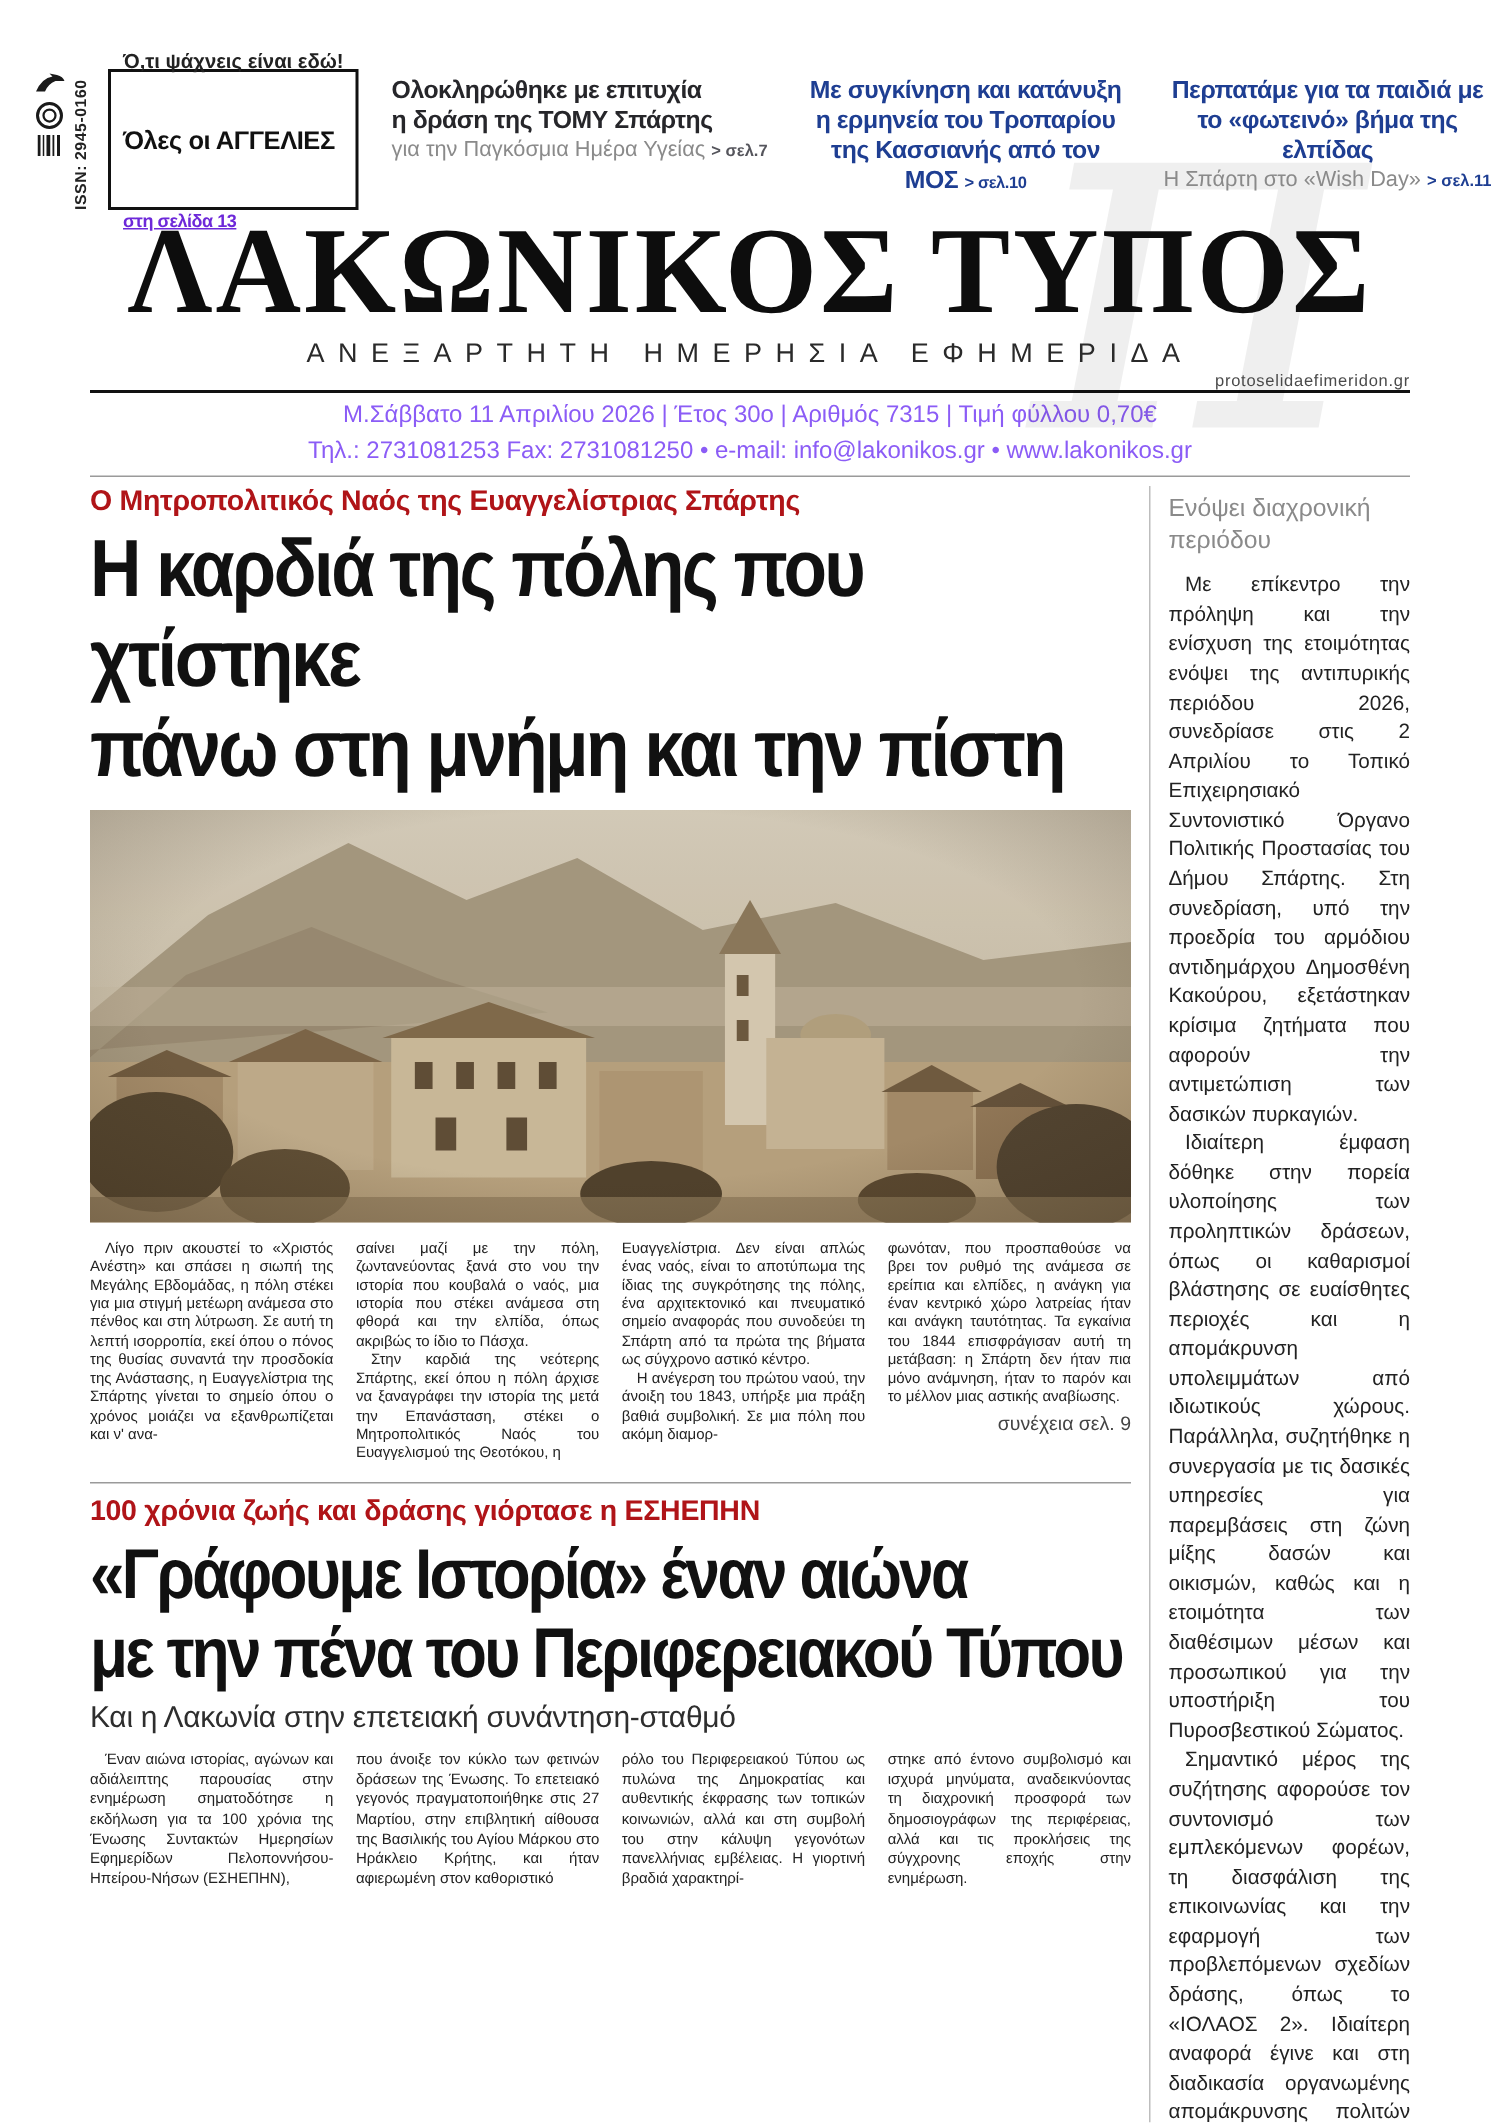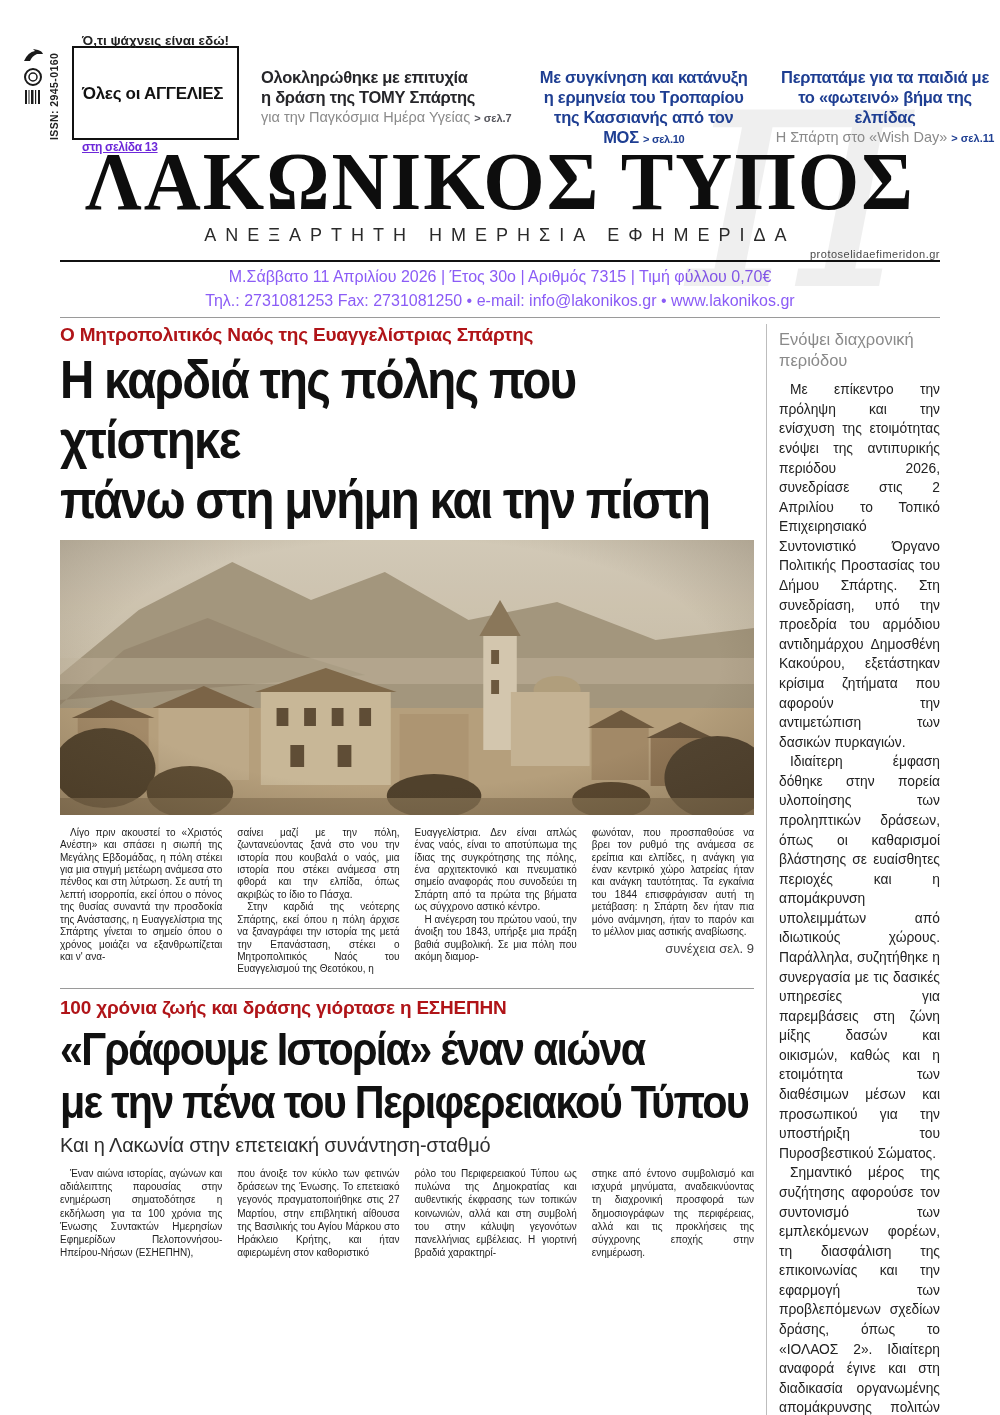--- a/index.html
+++ b/index.html
@@ -16,21 +16,21 @@
   .elta-col { display:flex; gap:3px; width:52px; flex:0 0 52px; }
   .elta-icons { display:flex; flex-direction:column; align-items:center; gap:4px; width:26px; padding-top:2px; }
   .issn-vert { writing-mode:vertical-rl; transform:rotate(180deg); font-size:10.5px; font-weight:600;
     color:#222; letter-spacing:0.4px; line-height:1; }
   .classified-box { flex:0 0 132px; border:2.5px solid #111; padding:5px 8px 4px; margin-right:10px;
     display:flex; flex-direction:column; justify-content:center;gap:36px; }
   .classified-box .l1 { font-size:13.5px; font-weight:600; color:#222; white-space:nowrap; }
   .classified-box .l2 { font-size:17px; font-weight:800; color:#111; white-space:nowrap; letter-spacing:-0.3px; }
   .classified-box .l3 { font-size:12px; font-weight:800; color:#6d28d9; white-space:nowrap; letter-spacing:-0.3px;text-decoration:underline; }
   .teaser { padding:4px 12px 0 12px; display:flex; flex-direction:column; }
-  .teaser .bold { font-weight:800; font-size:16.5px; line-height:1.22; letter-spacing:-0.3px; white-space:pre-line;margin-top:17px; }
+  .teaser .bold { font-weight:800; font-size:16.5px; line-height:1.22; letter-spacing:-0.3px; white-space:pre-line; }
   .teaser .sub { font-size:14.5px; color:#8a8a8a; margin-top:2px; white-space:nowrap;text-align:center; }
   .teaser .pageref { font-weight:700; font-size:11px; }
   .t-dark .bold { color:#26262a; }
   .t-dark .pageref { color:#55555c; }
   .t-blue .bold { color:#1e3e92;text-align:center; }
   .t-blue .pageref { color:#1e3e92; }
   .vsep-thin { width:1px; background:#c2c2c2; margin:2px 0; }
 
   
   .masthead { position:relative; z-index:2; margin:2px 60px 0; text-align:center; }

